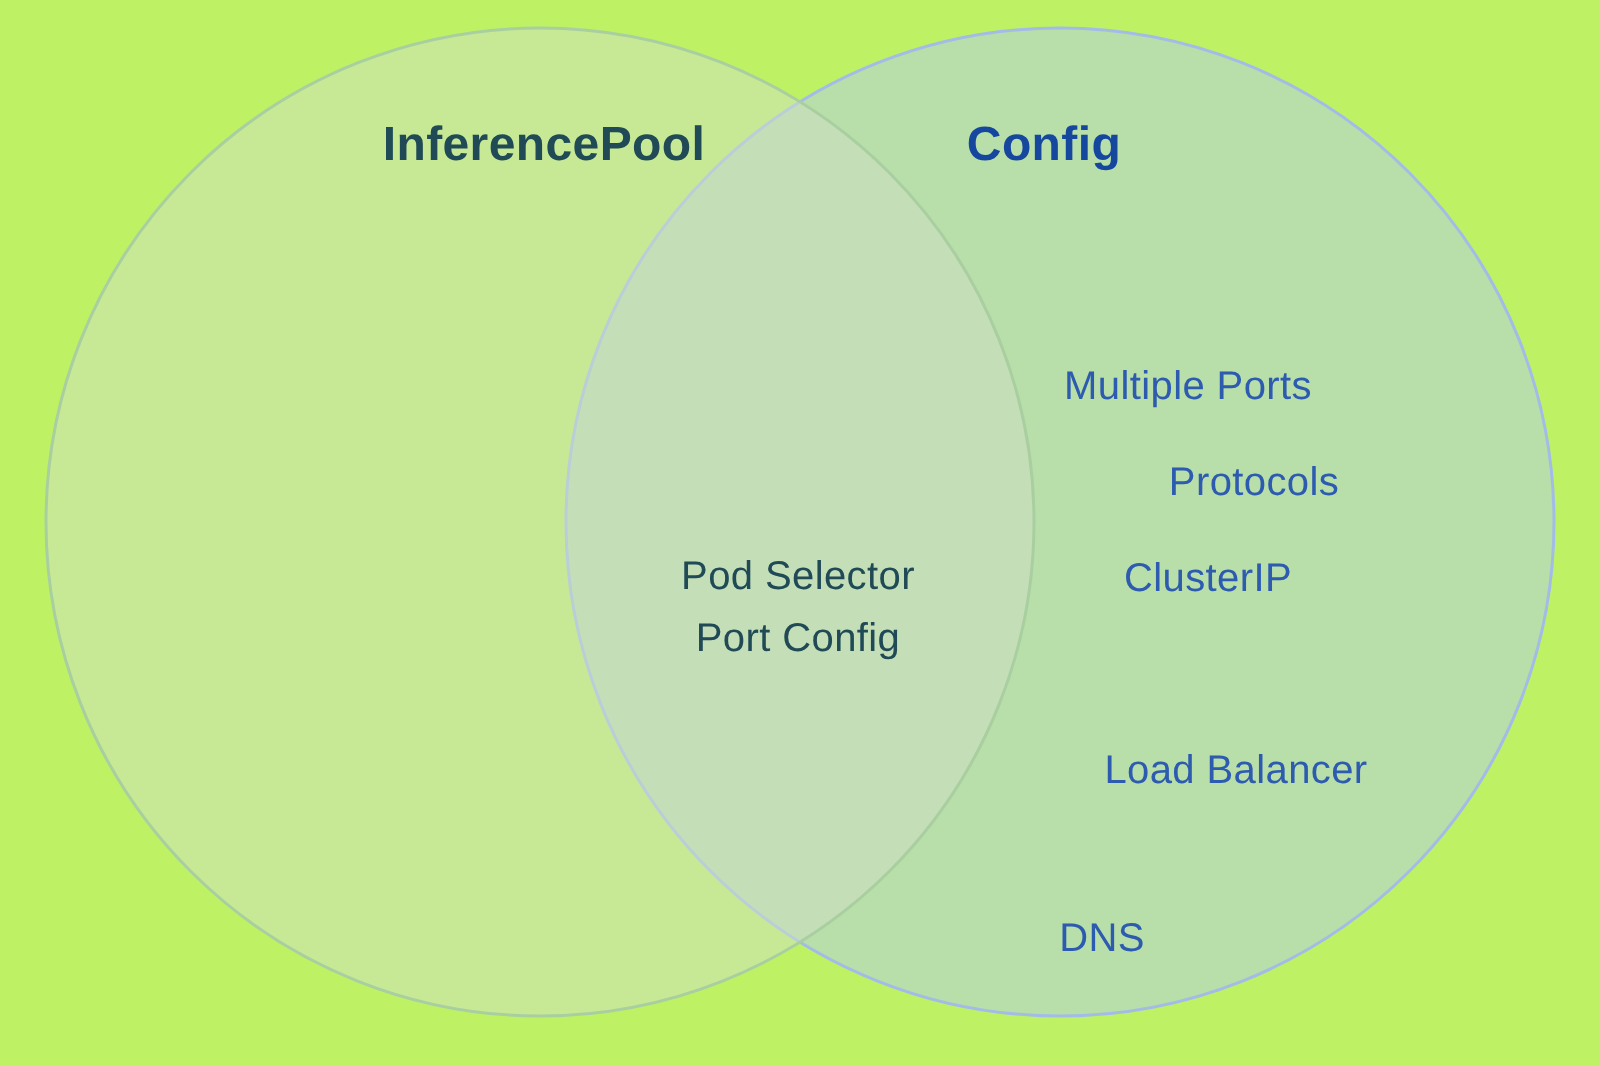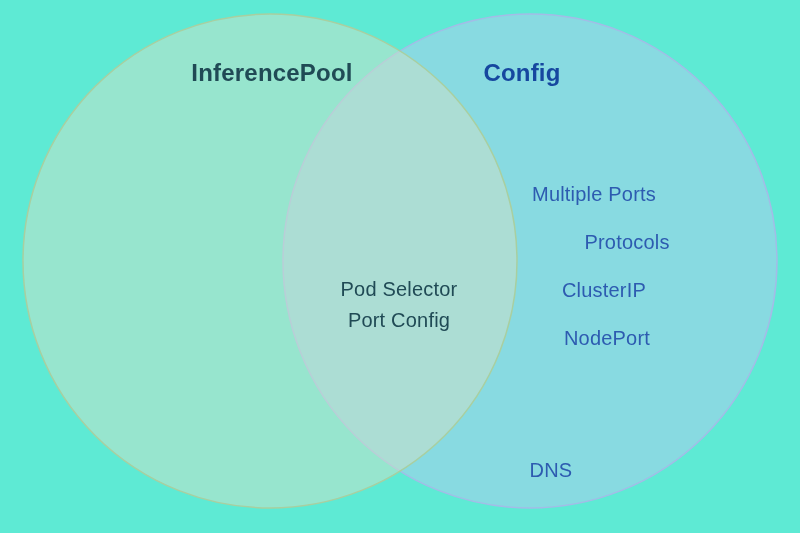--- a/index.html
+++ b/index.html
@@ -4,21 +4,21 @@
 <style>
   html, body {
     margin: 0;
     padding: 0;
     background: #ffffff;
   }
   .stage {
     position: relative;
     width: 800px;
     height: 533px;
-    background: #5eead4;
+    background: #bef264;
     overflow: hidden;
     font-family: "Liberation Sans", sans-serif;
   }
   .venn-svg {
     position: absolute;
     left: 0;
     top: 0;
     width: 800px;
     height: 533px;
     display: block;
@@ -59,16 +59,16 @@
 
   <div class="label title blue-title" style="left:522px; top:73px;">Config</div>
 
 
   <div class="label item teal" style="left:399px; top:241px;">Pod Selector</div>
   <div class="label item teal" style="left:399px; top:272px;">Port Config</div>
 
   <div class="label item blue-item" style="left:594px; top:146px;">Multiple Ports</div>
   <div class="label item blue-item" style="left:627px; top:194px;">Protocols</div>
   <div class="label item blue-item" style="left:604px; top:242px;">ClusterIP</div>
-  <div class="label item blue-item" style="left:607px; top:290px;">NodePort</div>
+  <div class="label item blue-item" style="left:618px; top:338px;">Load Balancer</div>
   <div class="label item blue-item" style="left:551px; top:422px;">DNS</div>
 
 </div>
 
 </body></html>

